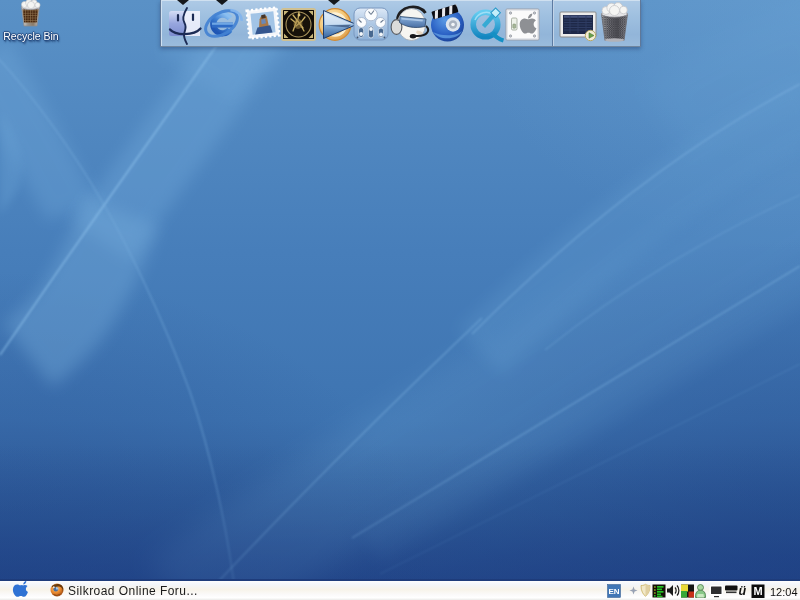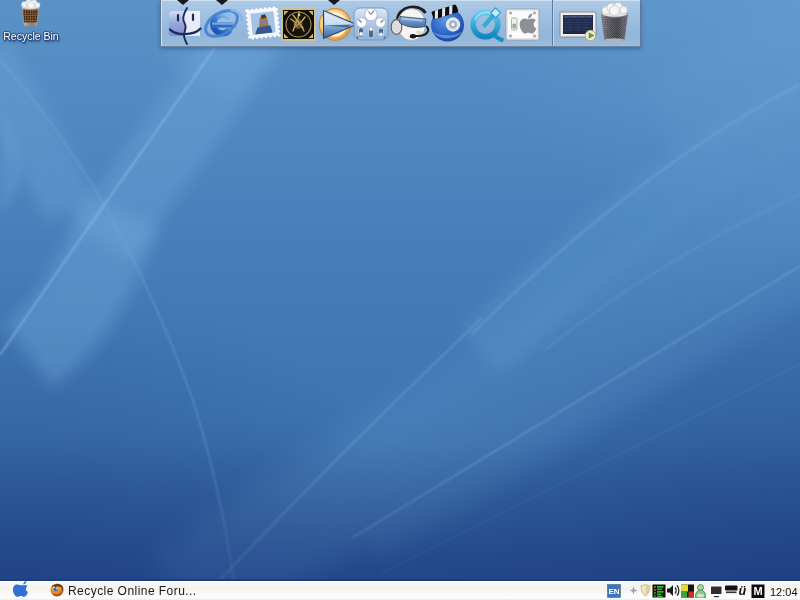--- a/index.html
+++ b/index.html
@@ -405,15 +405,15 @@
  <path d="M11.5,7 L29.5,7 L27,26 L14,26 Z" fill="none" stroke="#8a8a8e" stroke-width="0.8"></path>
  <ellipse cx="20.5" cy="7" rx="9" ry="2.4" fill="#e8e8ea" stroke="#9a9aa0" stroke-width="0.9"></ellipse>
  <g fill="#f5f5f3" stroke="#c2c2c4" stroke-width="0.6">
   <circle cx="14.5" cy="4.5" r="3"></circle>
   <circle cx="19" cy="3" r="3.4"></circle>
   <circle cx="24" cy="3" r="3.2"></circle>
   <circle cx="27.5" cy="5" r="2.6"></circle>
   <circle cx="21" cy="5" r="3.6"></circle>
  </g>
 </svg>
-<div class="tbtext" style="left:68px;">Recycle Online Foru...</div>
+<div class="tbtext" style="left:68px;">Silkroad Online Foru...</div>
 <div id="clock">12:04</div>
 <div id="rblabel">Recycle Bin</div>
 
 </body></html>

